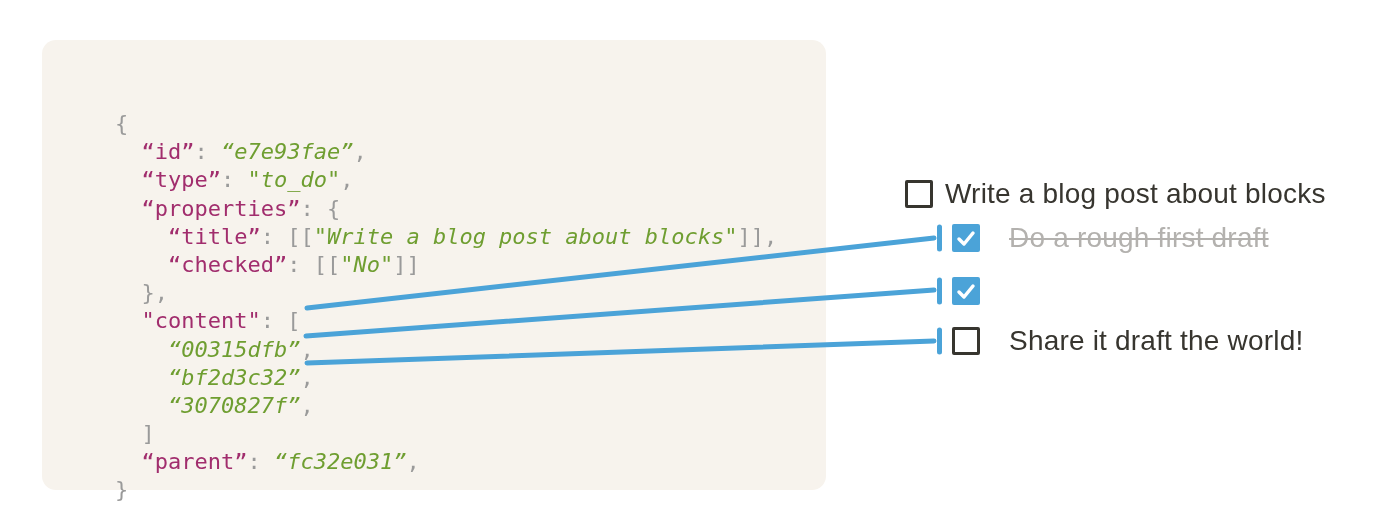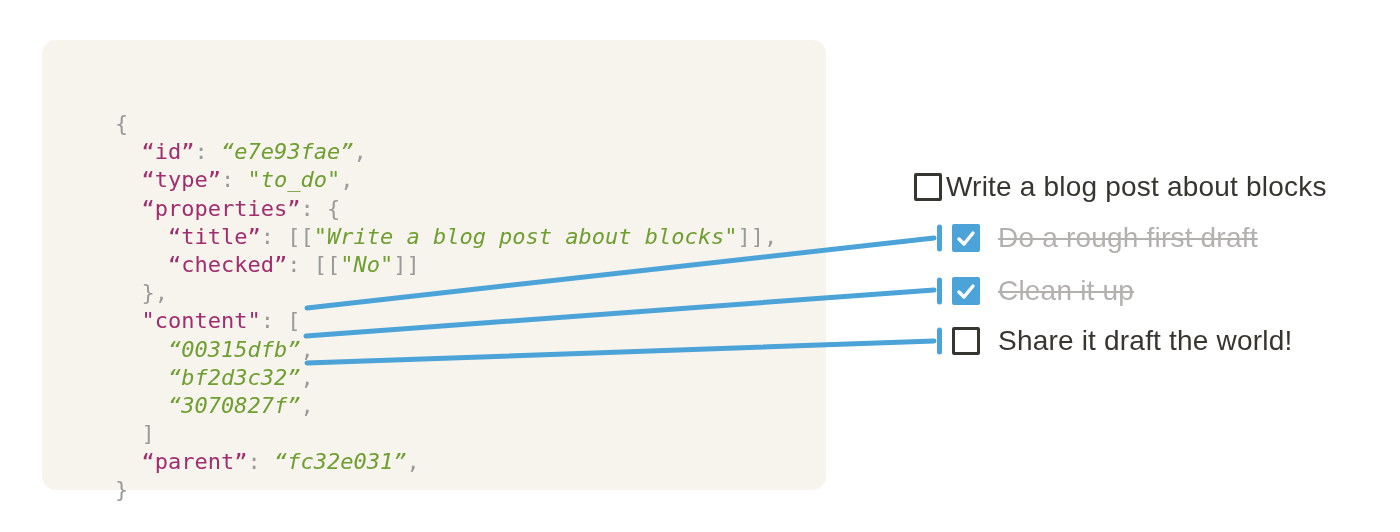--- a/index.html
+++ b/index.html
@@ -60,25 +60,25 @@
     stroke-width: 5;
     stroke-linecap: round;
   }
 
   
   .todo-list { position: absolute; left: 0; top: 0; }
   .todo-row {
     position: absolute;
     display: flex;
     align-items: center;
-    gap: 18px;
+    gap: 29px;
     height: 28px;
     white-space: nowrap;
   }
-  .todo-row:nth-child(1) { left: 905px; top: 173px; gap: 4px; margin-left: 9px; }
+  .todo-row:nth-child(1) { left: 905px; top: 180px; gap: 12px; }
   .todo-row:nth-child(2) { left: 952px; top: 224px; }
   .todo-row:nth-child(3) { left: 952px; top: 277px; }
   .todo-row:nth-child(4) { left: 952px; top: 327px; }
   .checkbox {
     flex: 0 0 auto;
     width: 28px; height: 28px;
     border-radius: 2px;
     display: inline-flex;
     align-items: center;
     justify-content: center;
@@ -132,21 +132,20 @@
           </svg>
         </span>
         <span class="todo-label">Do a rough first draft</span>
       </div>
       <div class="todo-row done">
         <span class="checkbox checked">
           <svg width="22" height="22" viewBox="0 0 22 22">
             <polyline points="4,12 9,17 18,6" fill="none" stroke="#ffffff" stroke-width="3.5" stroke-linecap="round" stroke-linejoin="round"></polyline>
           </svg>
         </span>
-        <span class="todo-label">Clean it up</span>
       </div>
       <div class="todo-row">
         <span class="checkbox unchecked"></span>
         <span class="todo-label">Share it draft the world!</span>
       </div>
     </div>
 
 </div>
 
 </body></html>

